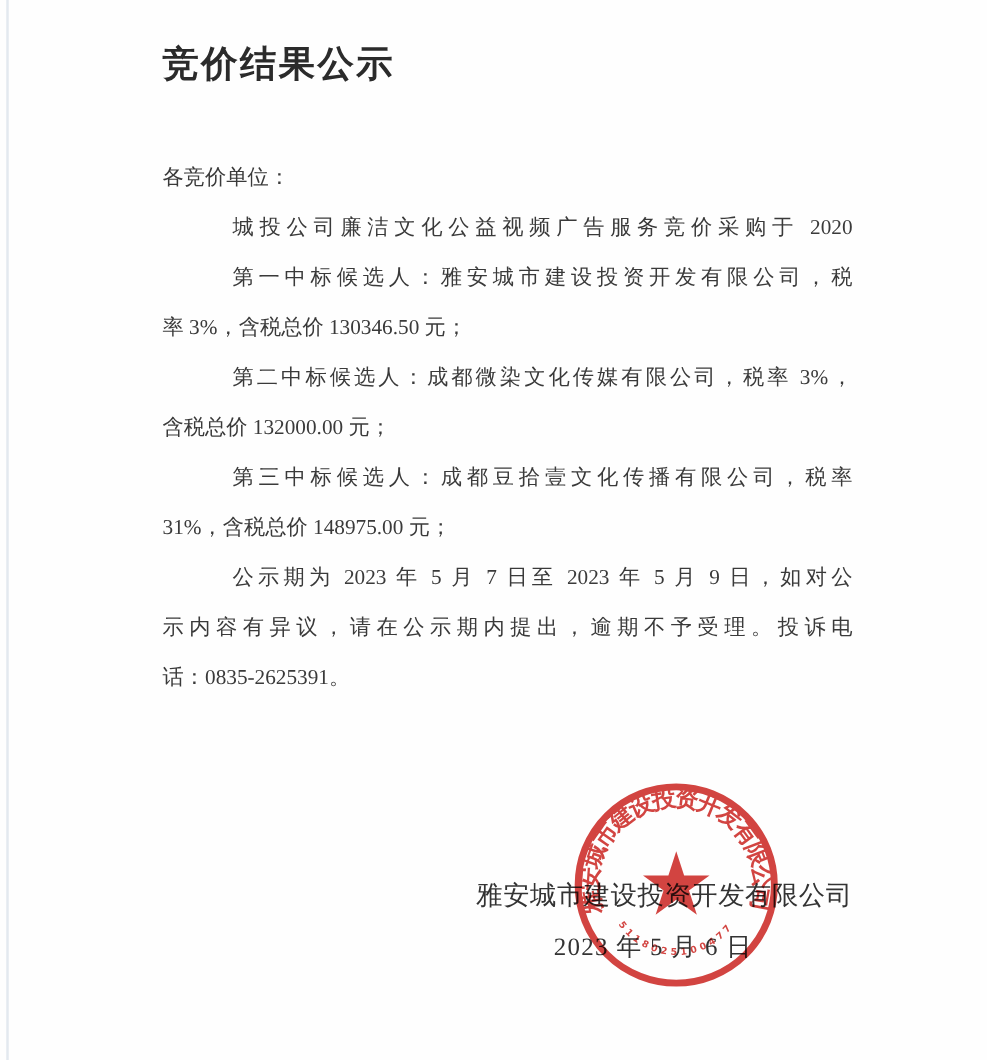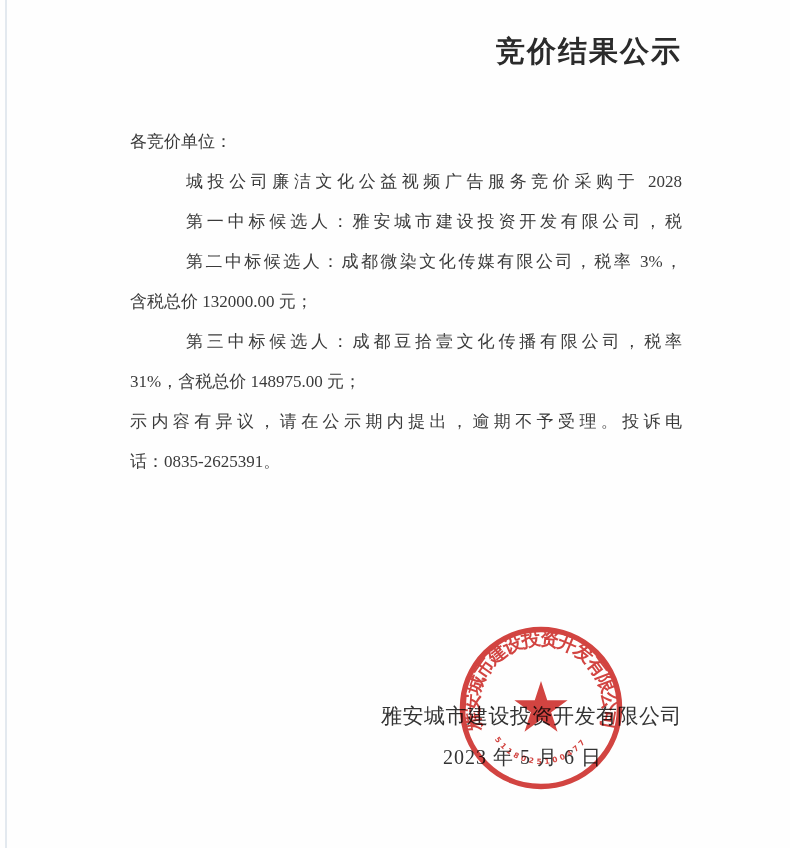--- a/index.html
+++ b/index.html
@@ -3,21 +3,21 @@
 <meta charset="utf-8">
 <style>
   html,body{margin:0;padding:0;background:#fff;}
   .page{
     position:relative;width:790px;height:848px;background:#fefefe;overflow:hidden;
     font-family:"Liberation Serif","DejaVu Serif",serif;
   }
   .edge-line{position:absolute;left:5px;top:0;width:2px;height:848px;background:#e3e9ef;}
   .title{
     position:absolute;top:32px;left:130px;width:552px;margin:0;
-    text-align:right;font-family:"Liberation Sans","DejaVu Sans",sans-serif;
+    text-align:left;font-family:"Liberation Sans","DejaVu Sans",sans-serif;
     font-weight:bold;font-size:29px;color:#2b2b2b;letter-spacing:2px;
   }
   .body{
     position:absolute;left:130px;top:122px;width:552px;
     font-size:17px;color:#3a3a3a;
   }
   .ln{height:40px;line-height:40px;white-space:normal;}
   .ln.jst{text-align:justify;text-align-last:justify;}
   .ln.ind{text-indent:56px;}
   .sig{
@@ -39,26 +39,28 @@
 </head>
 <body>
 
 <div class="page">
   <div class="edge-line"></div>
 
   <h1 class="title">竞价结果公示</h1>
 
   <div class="body">
     <div class="ln">各竞价单位：</div>
-    <div class="ln ind jst">城投公司廉洁文化公益视频广告服务竞价采购于 2028</div>
+    <div class="ln ind jst">城投公司廉洁文化公益视频广告服务竞价采购于 2020</div>
     <div class="ln ind jst">第一中标候选人：雅安城市建设投资开发有限公司，税</div>
+    <div class="ln">率 3%，含税总价 130346.50 元；</div>
     <div class="ln ind jst">第二中标候选人：成都微染文化传媒有限公司，税率 3%，</div>
     <div class="ln">含税总价 132000.00 元；</div>
     <div class="ln ind jst">第三中标候选人：成都豆拾壹文化传播有限公司，税率</div>
     <div class="ln">31%，含税总价 148975.00 元；</div>
+    <div class="ln ind jst">公示期为 2023 年 5 月 7 日至 2023 年 5 月 9 日，如对公</div>
     <div class="ln jst">示内容有异议，请在公示期内提出，逾期不予受理。投诉电</div>
     <div class="ln">话：0835-2625391。</div>
   </div>
 
   <div class="sig">雅安城市建设投资开发有限公司</div>
   <div class="date">2023 年 5 月 6 日</div>
 
   <div class="stamp">
     <svg viewBox="0 0 172 172" width="172" height="172" xmlns="http://www.w3.org/2000/svg">
       <defs>

